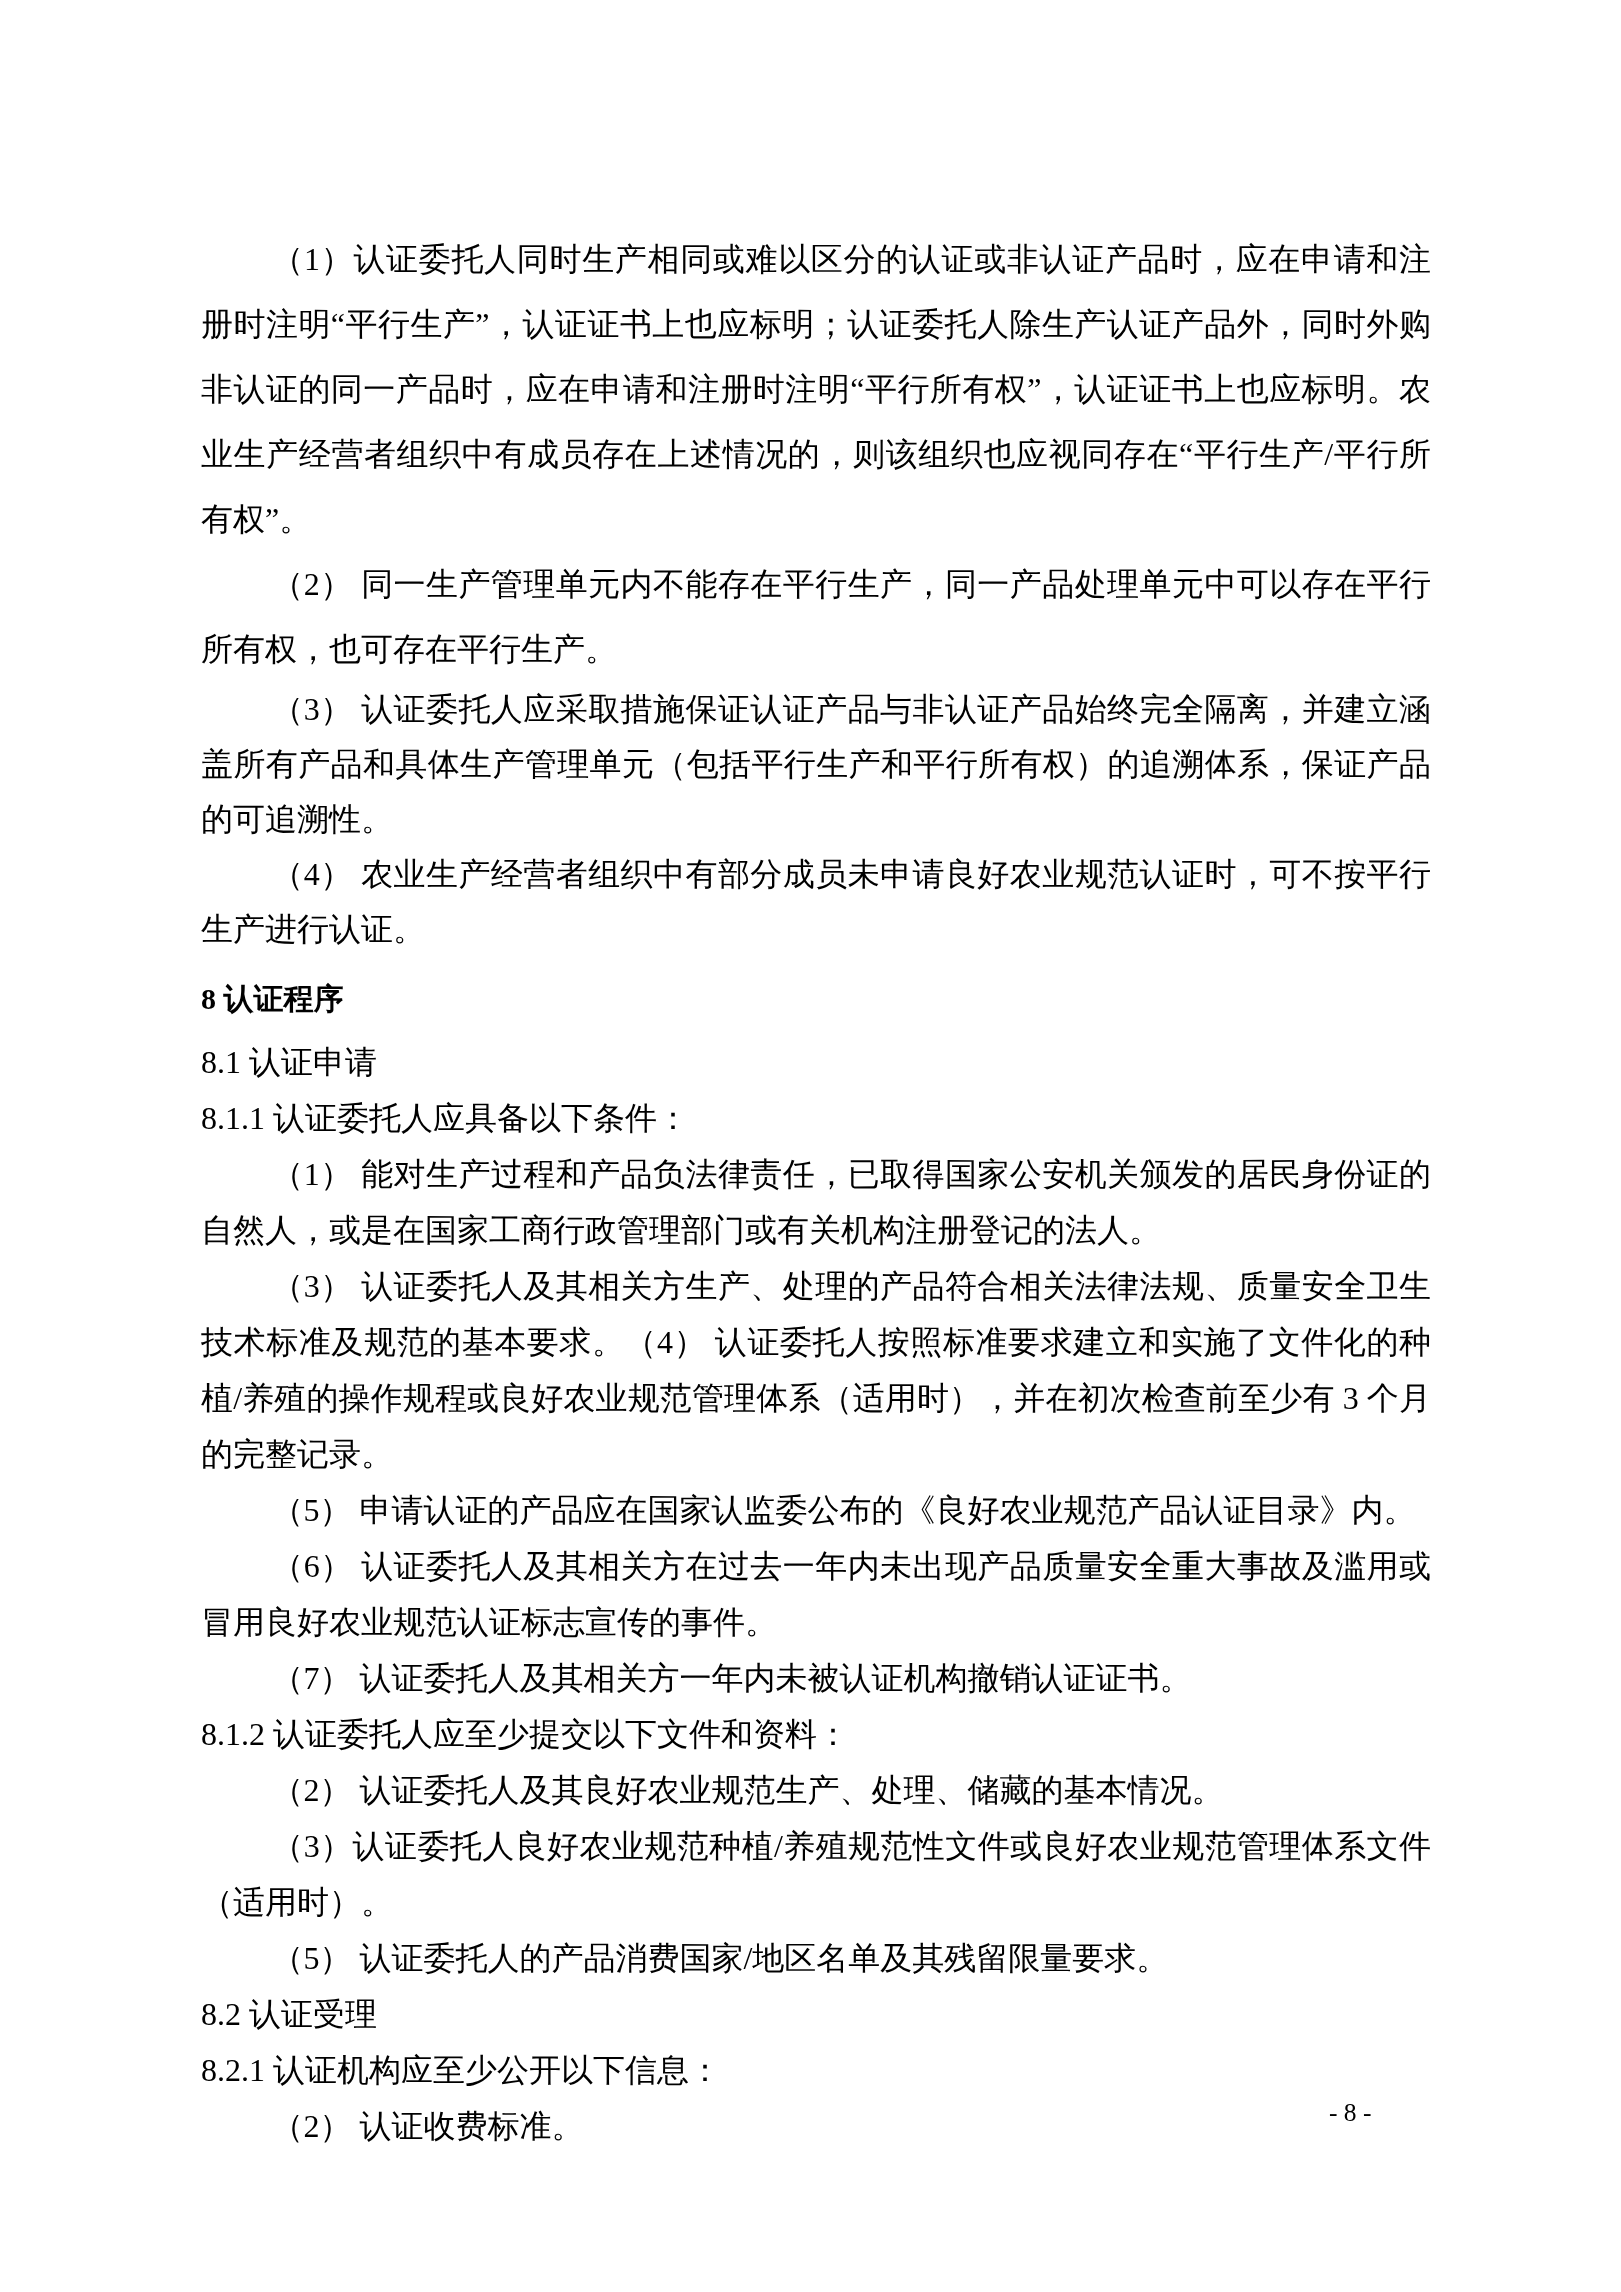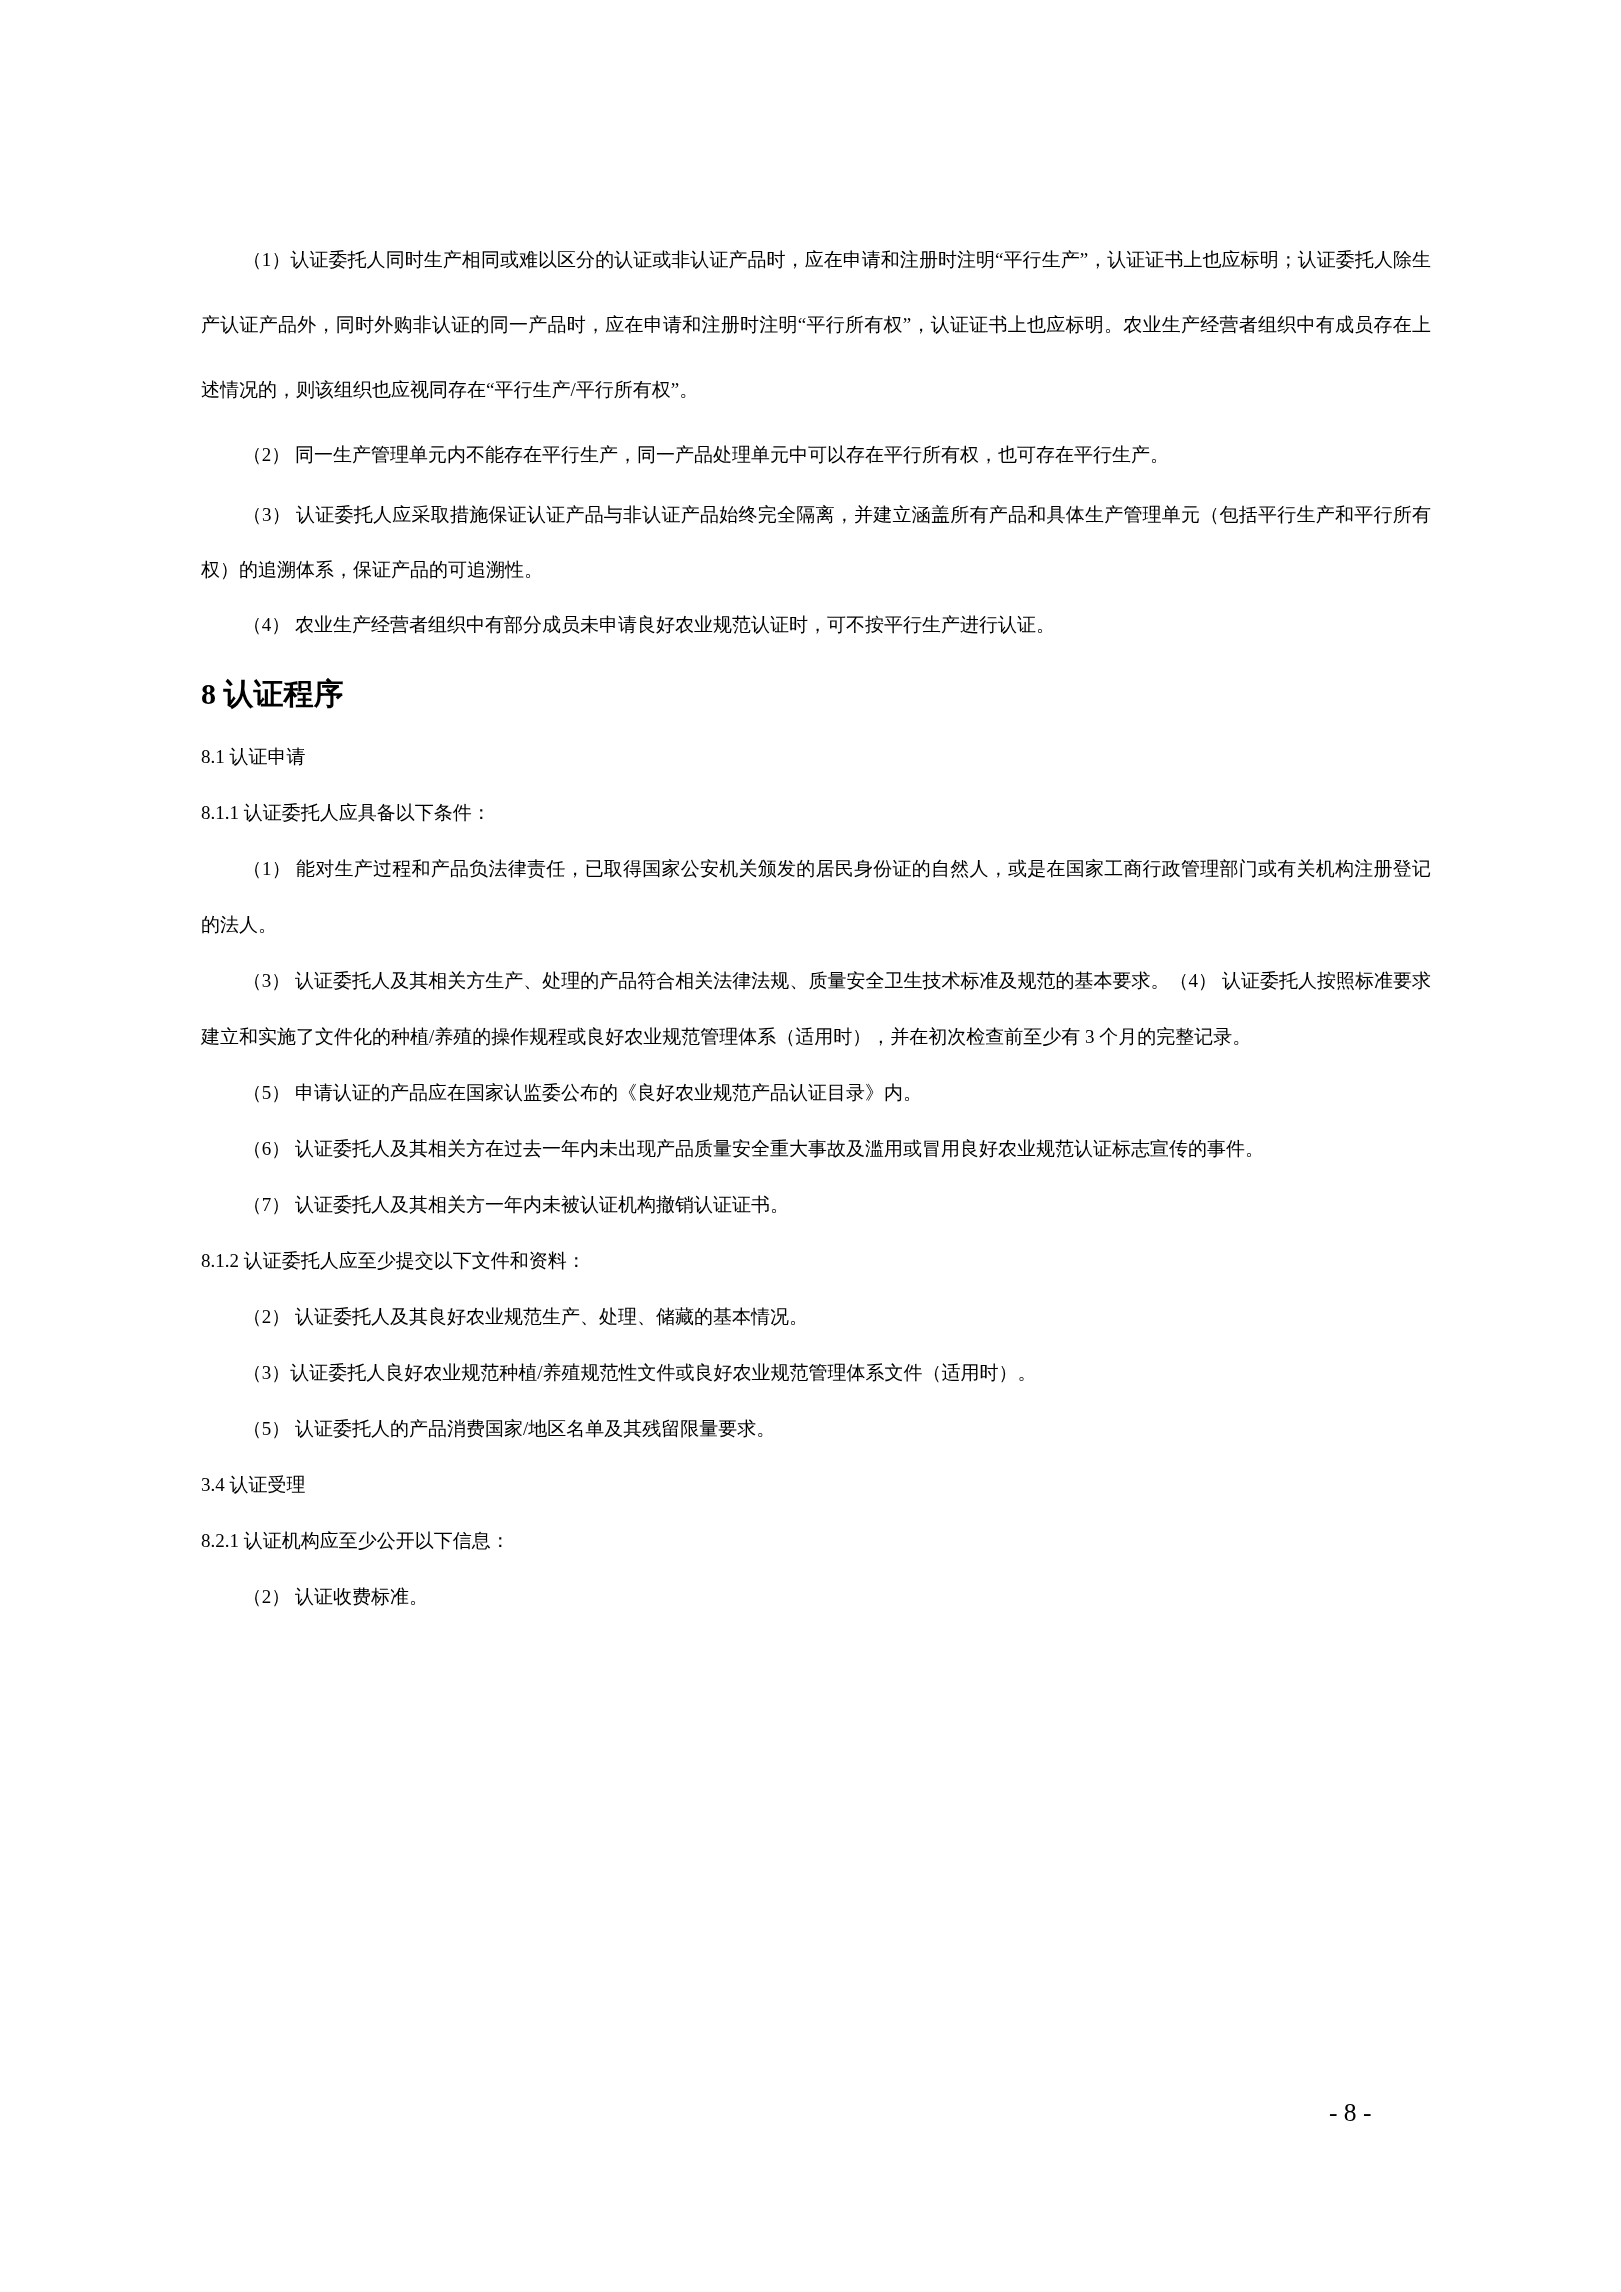--- a/index.html
+++ b/index.html
@@ -18,21 +18,21 @@
   }
   .content {
     position: absolute;
     left: 201px;
     top: 227px;
     width: 1230px;
   }
   .para {
     margin: 0;
     padding: 0;
-    font-size: 19px;
+    font-size: 32px;
     line-height: 56px;
     text-align: justify;
     text-justify: inter-ideograph;
     word-break: break-all;
   }
   .para.loose { line-height: 65px; }
   .para.mid   { line-height: 55px; }
   .para.item  { text-indent: 2.2em; }
   .para.heading {
     font-weight: bold;
@@ -65,19 +65,19 @@
       <p class="para section">8.1.1 认证委托人应具备以下条件：</p>
       <p class="para item">（1） 能对生产过程和产品负法律责任，已取得国家公安机关颁发的居民身份证的自然人，或是在国家工商行政管理部门或有关机构注册登记的法人。</p>
       <p class="para item">（3） 认证委托人及其相关方生产、处理的产品符合相关法律法规、质量安全卫生技术标准及规范的基本要求。（4） 认证委托人按照标准要求建立和实施了文件化的种植/养殖的操作规程或良好农业规范管理体系（适用时），并在初次检查前至少有 3 个月的完整记录。</p>
       <p class="para item">（5） 申请认证的产品应在国家认监委公布的《良好农业规范产品认证目录》内。</p>
       <p class="para item">（6） 认证委托人及其相关方在过去一年内未出现产品质量安全重大事故及滥用或冒用良好农业规范认证标志宣传的事件。</p>
       <p class="para item">（7） 认证委托人及其相关方一年内未被认证机构撤销认证证书。</p>
       <p class="para section">8.1.2 认证委托人应至少提交以下文件和资料：</p>
       <p class="para item">（2） 认证委托人及其良好农业规范生产、处理、储藏的基本情况。</p>
       <p class="para item">（3）认证委托人良好农业规范种植/养殖规范性文件或良好农业规范管理体系文件（适用时）。</p>
       <p class="para item">（5） 认证委托人的产品消费国家/地区名单及其残留限量要求。</p>
-      <p class="para section">3.4 认证受理</p>
+      <p class="para section">8.2 认证受理</p>
       <p class="para section">8.2.1 认证机构应至少公开以下信息：</p>
       <p class="para item">（2） 认证收费标准。</p>
     </div>
   <div class="page-number">- 8 -</div>
 </div>
 
 
 </body></html>

